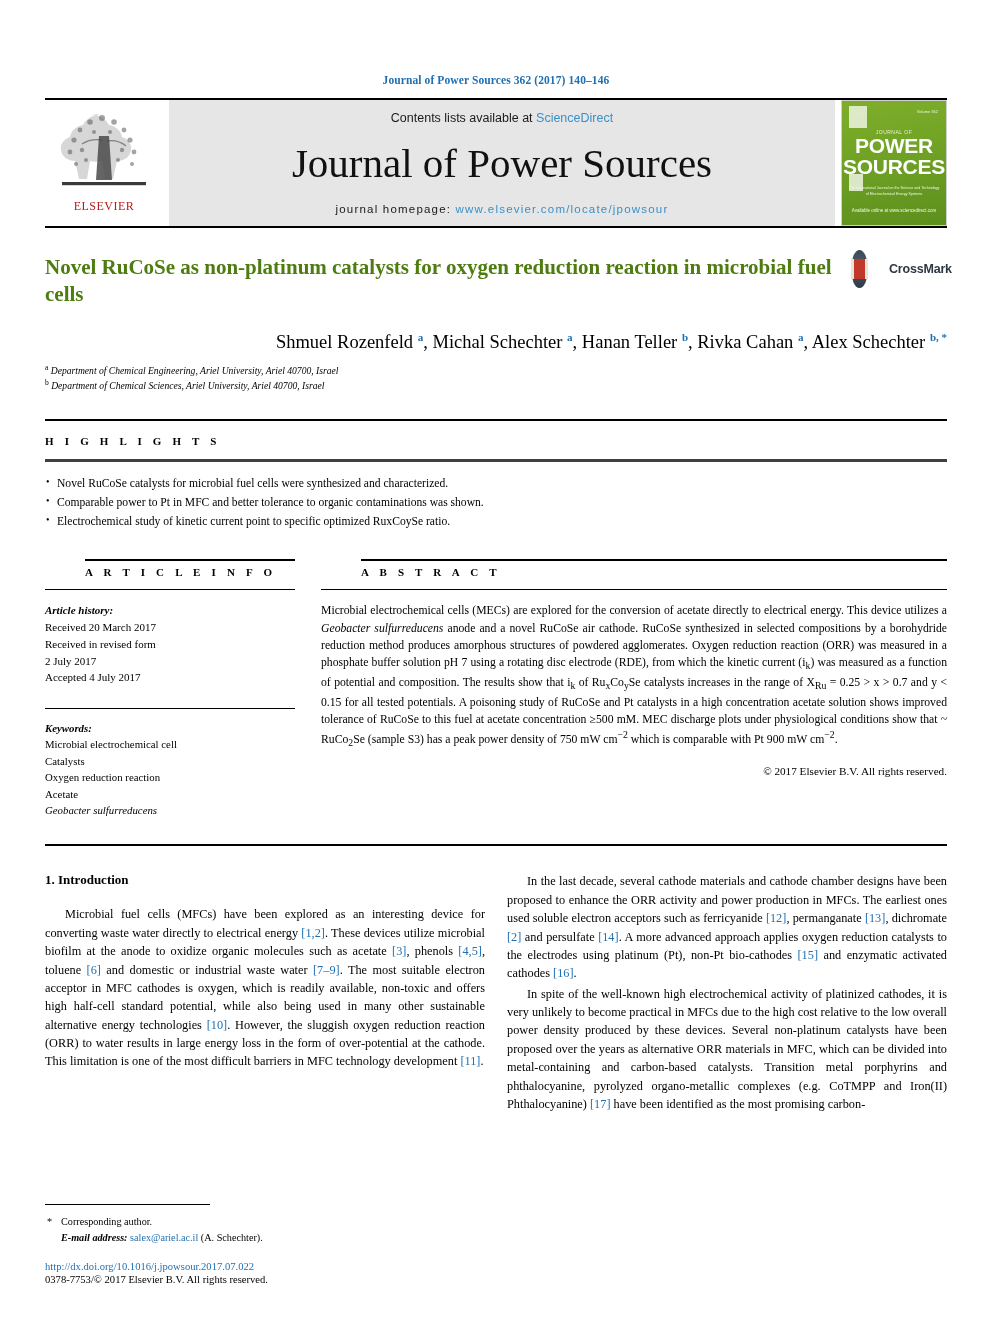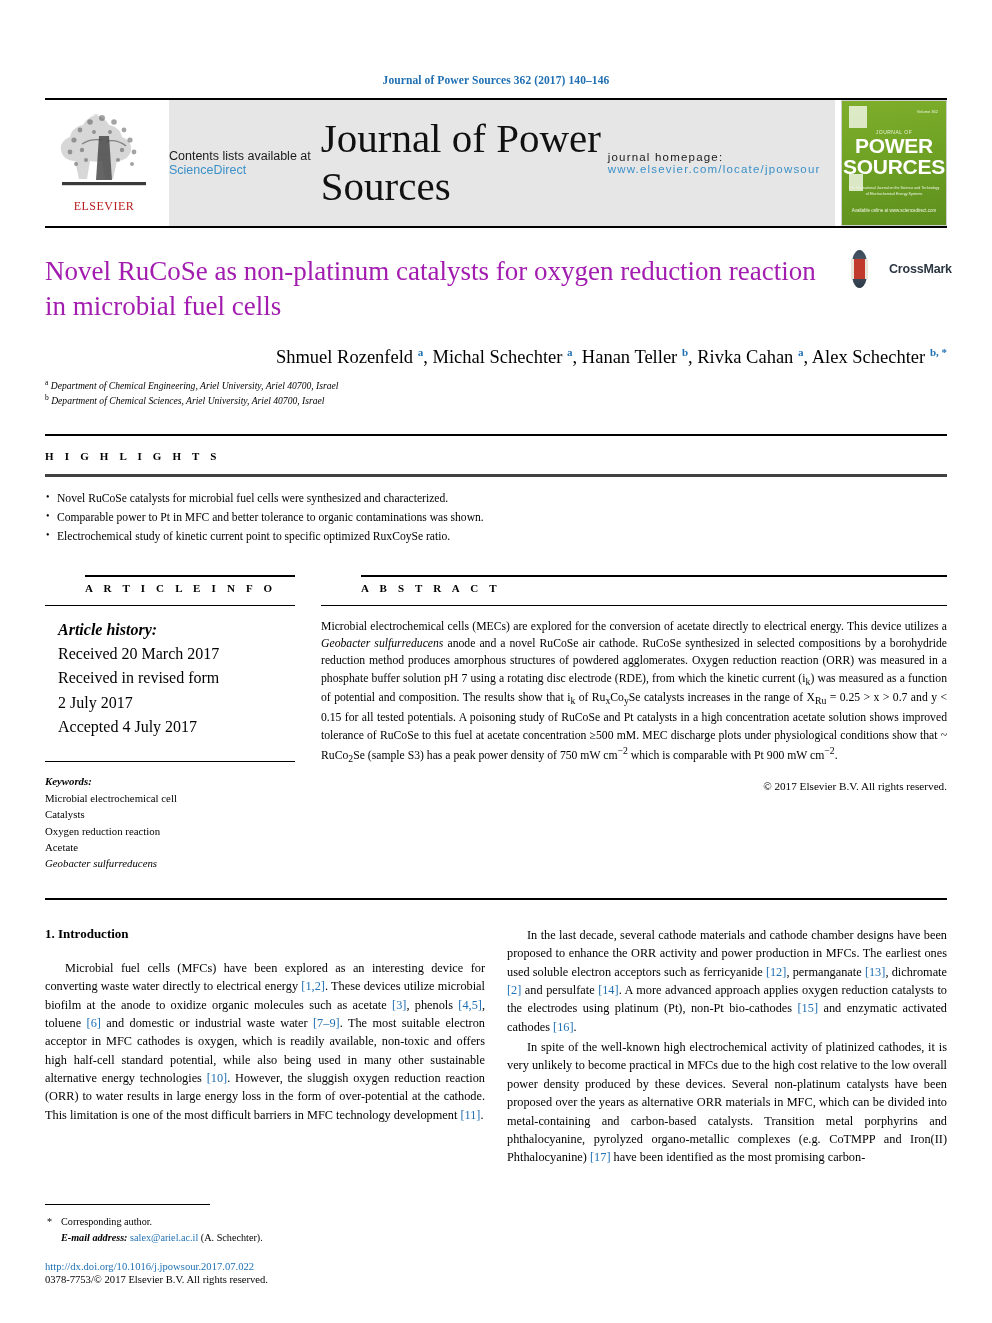--- a/index.html
+++ b/index.html
@@ -44,21 +44,21 @@
   .elsevier-word {
     font-family: "Liberation Serif", serif;
     color: #b91c1c;
     font-size: 12px;
     letter-spacing: 0.5px;
     margin-top: 1px;
   }
   .masthead-center {
     flex: 1 1 auto;
     background: #e6e6e6;
-    display: flex; flex-direction: row;
+    display: flex; flex-direction: column;
     align-items: center; justify-content: center;
     margin: 0 6px;
   }
   .contents-line { font-family: "Liberation Sans", sans-serif; font-size: 12.5px; color:#1a1a1a; }
   .contents-line a { color: #3a90c8; text-decoration: none; }
   .journal-name {
     font-family: "Liberation Serif", serif;
     font-size: 41px;
     margin: 14px 0 16px 0;
     color: #111;
@@ -88,25 +88,25 @@
   }
   .cover-caption { position:absolute; top:84px; left:6px; right:6px; text-align:center; font-family:"Liberation Sans",sans-serif; font-size:3.6px; color:#f0f7e5; line-height:1.7;}
   .cover-bottom { position:absolute; bottom:10px; left:0; right:0; text-align:center; font-family:"Liberation Sans",sans-serif; font-size:4.5px; color:#f0f7e5; line-height:1.8;}
   .cover-els-box { position:absolute; top:5px; left:7px; width:18px; height:22px; background:#eef5e2; opacity:.85; }
   .cover-els-box2 { position:absolute; bottom:34px; left:7px; width:14px; height:17px; background:#eef5e2; opacity:.85; }
 
   
   .rule-thick { border-top: 2.5px solid #000; margin-top: 0; }
   .title-block { padding-top: 26px; position: relative; }
   .article-title {
-    font-size: 27px;
+    font-size: 21px;
     line-height: 1.28;
-    font-weight: normal;
+    font-weight: bold;
     margin: 0 110px 0 0;
-    color: #a21caf;
+    color: #4d7c0f;
   }
   .crossmark {
     position: absolute; right: 0; top: 18px;
     width: 96px; height: 46px;
     display: flex; align-items: center; gap: 21px;
   }
   .cm-disc {
     width: 38px; height: 38px; border-radius: 50%;
     background: radial-gradient(circle at 42% 38%, #4f5d6e 0%, #3b4857 55%, #2c3743 100%);
     display: flex; align-items: center; justify-content: center;
@@ -141,21 +141,21 @@
     content: "\2022"; position: absolute; left: 1px; top: -1px; font-size: 10px;
   }
 
   
   .info-abstract { margin-top: 28px; display: flex; }
   .col-info { width: 250px; flex: 0 0 250px; }
   .col-gap { width: 26px; flex: 0 0 26px; }
   .col-abs { flex: 1 1 auto; }
   .panel-head { border-top: 2.2px solid #000; padding: 5px 0 11px 0; margin-left: 40px; }
   .panel-body { border-top: 1px solid #000; padding-top: 12px; }
-  .info-group { font-size: 16px; line-height: 1.52; margin-left: 13px; }
+  .info-group { font-size: 11px; line-height: 1.52; }
   .info-group .lbl { font-style: italic; font-weight: bold; }
   .kw-rule { border-top: 1px solid #000; margin-top: 22px; padding-top: 11px; }
   .kw-item { font-size: 10.8px; line-height: 1.52; }
   .kw-item.ital { font-style: italic; }
   .abstract-text {
     font-size: 11.7px; line-height: 1.48;
     text-align: justify;
   }
   .copyright { text-align: right; font-size: 11.2px; margin-top: 14px; }
 

